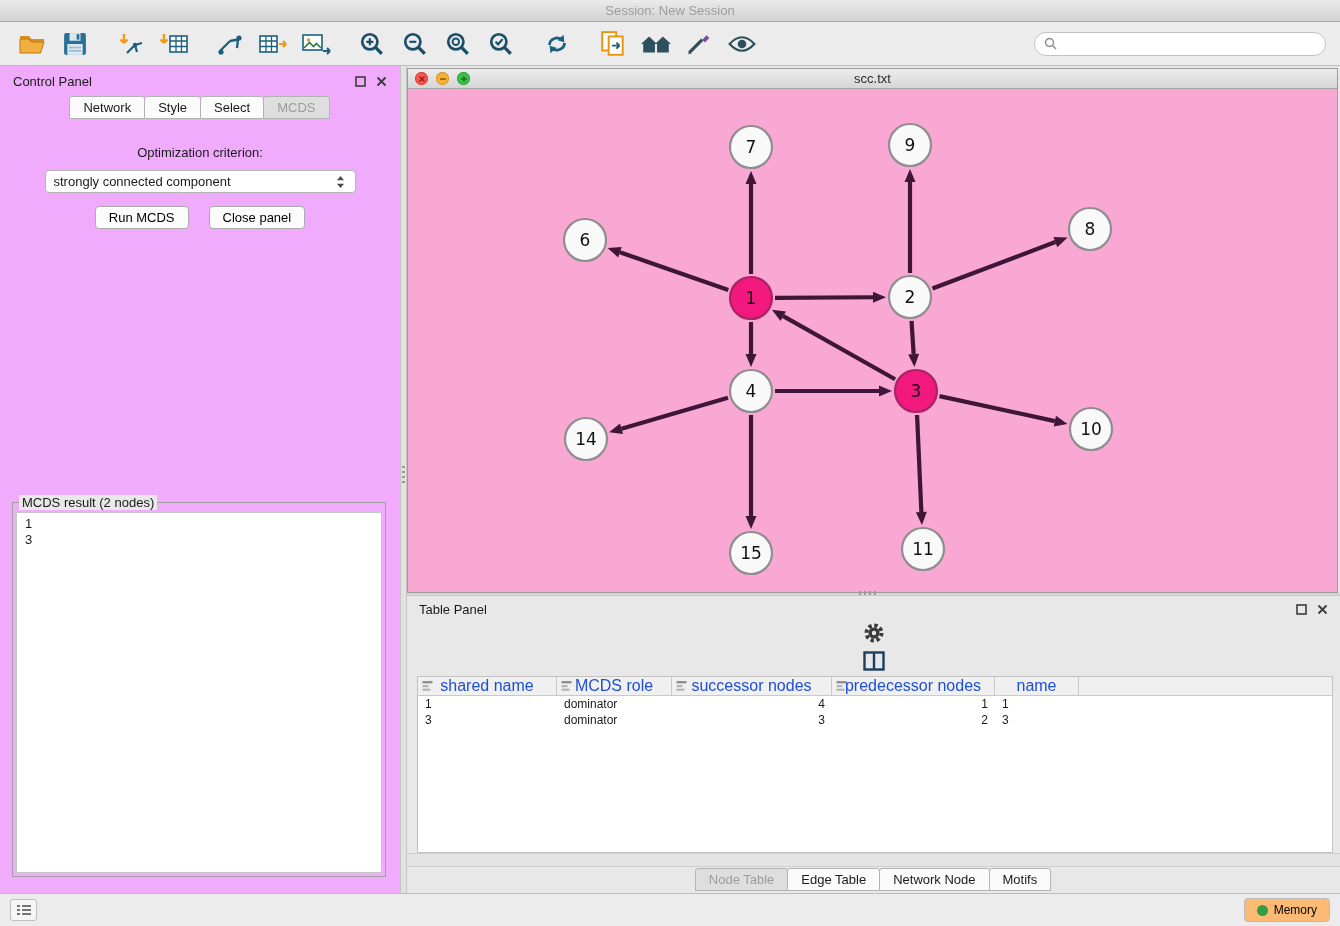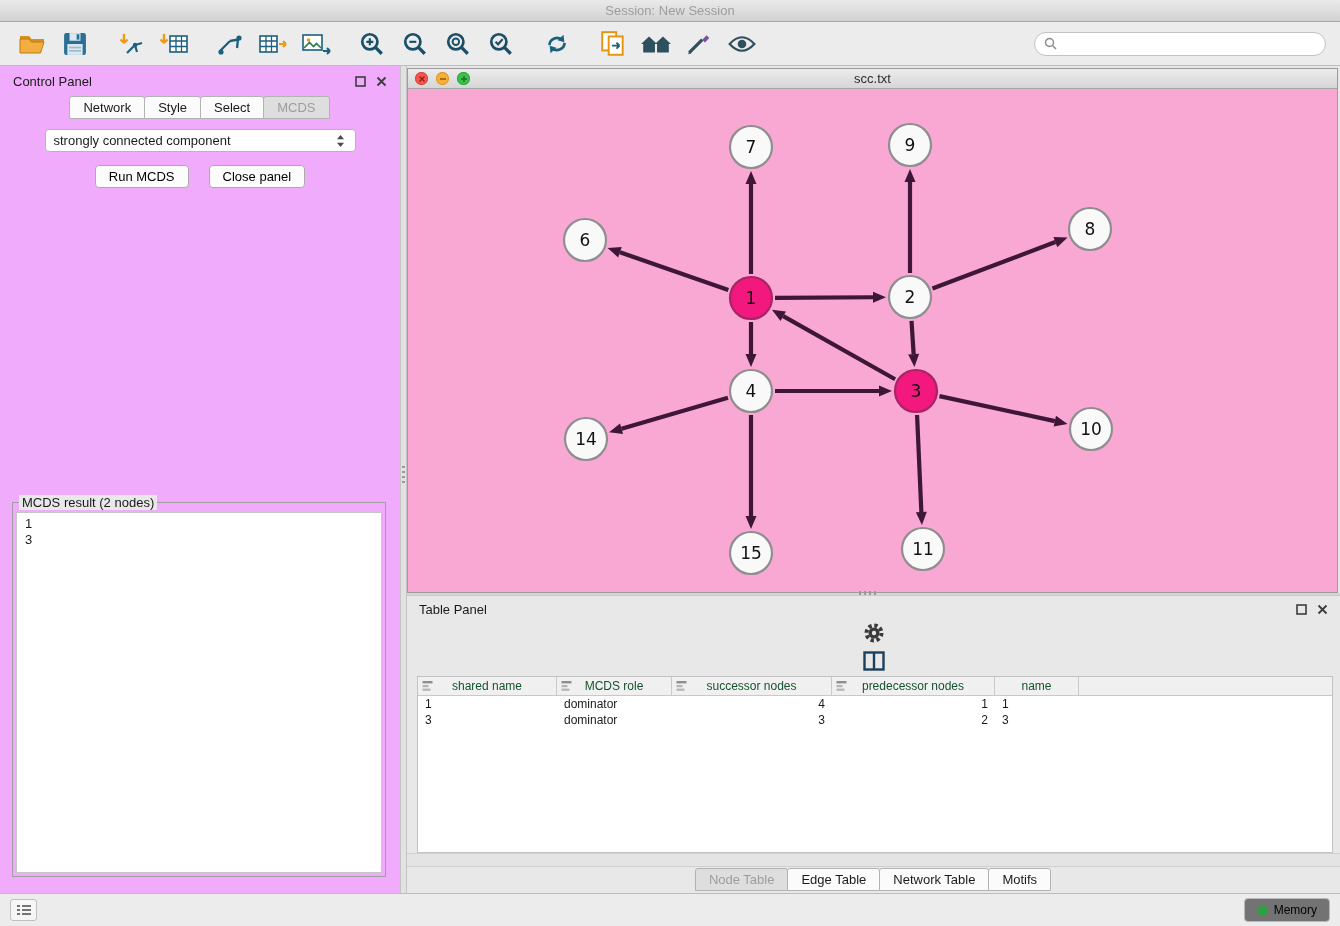--- a/index.html
+++ b/index.html
@@ -73,37 +73,37 @@
   .tp-header { height:26px; display:flex; align-items:center; padding:0 12px; }
   .tp-toolbar { height:46px; display:flex; align-items:center; padding:0 12px; gap:7px;flex-direction:column; }
   .tp-btn { width:34px; height:36px; display:flex; align-items:center; justify-content:center;
             background:none; border:none; }
   .fx-btn { font-family:"DejaVu Serif","Liberation Serif",serif; font-style:italic;
             font-size:18px; color:#b3b3b3; width:auto; padding:0 4px; }
   .tbl { position:absolute; left:10px; top:80px; width:916px; height:177px; background:#fff;
          border:1px solid #c2c2c2; overflow:hidden; }
   .thead { display:flex; height:19px; background:#f0f0f0; border-bottom:1px solid #c9c9c9; }
   .th { position:relative; display:flex; align-items:center; justify-content:center;
-        border-right:1px solid #c9c9c9; font-size:12px; color:#14532d; }
+        border-right:1px solid #c9c9c9; font-size:16px; color:#1d4ed8; }
   .th .hic { position:absolute; left:4px; top:3px; }
   .c0{width:139px} .c1{width:115px} .c2{width:160px} .c3{width:163px} .c4{width:84px}
   .trow { display:flex; height:16px; align-items:center; }
   .td { font-size:12px; padding:0 7px; overflow:hidden; white-space:nowrap; }
   .td.ar { text-align:right; }
   .tbl-strip { position:absolute; left:0; top:257px; width:100%; height:14px; background:#e4e4e4;
                border-top:1px solid #cfcfcf; border-bottom:1px solid #cfcfcf; }
   .tp-tabs { position:absolute; left:0; top:272px; width:100%; display:flex; justify-content:center; }
 
   
   .status-bar { position:absolute; left:0; top:893px; width:100%; height:33px; background:#ececec;
                 border-top:1px solid #bdbdbd; display:flex; align-items:center; padding:0 10px; }
   .sb-btn { width:27px; height:22px; border:1px solid #c0c0c0; border-radius:3px; background:#f6f6f6;
             display:flex; align-items:center; justify-content:center; }
   .memory-btn { margin-left:auto; height:24px; display:flex; align-items:center; gap:6px;
-                background:#737373; border:1px solid #b9b9b9; border-radius:4px; padding:0 12px;
+                background:#fdba74; border:1px solid #b9b9b9; border-radius:4px; padding:0 12px;
                 font-size:12px; font-family:inherit; }
   .memory-dot { width:11px; height:11px; border-radius:50%; background:#2f9e44; }
 </style>
 </head>
 <body>
 
 <div id="app">
 
   <div class="titlebar">
     <span>Session: New Session</span>
@@ -253,20 +253,21 @@
           </svg>
         </button>
       </span>
     </div>
     <div class="tab-row">
       <div class="tab">Network</div>
       <div class="tab">Style</div>
       <div class="tab">Select</div>
       <div class="tab active">MCDS</div>
     </div>
+    <div class="opt-label">Optimization criterion:</div>
     <div class="dropdown">
       <span>strongly connected component</span>
       <span class="dd-arrows">
         <svg width="13" height="16" viewBox="0 0 13 16">
           <path d="M6.5 2L10 6.2H3z" fill="#4a4a4a"></path>
           <path d="M6.5 14L3 9.8h7z" fill="#4a4a4a"></path>
         </svg>
       </span>
     </div>
     <div class="btn-row">
@@ -510,21 +511,21 @@
         <div class="td c3 ar">2</div>
         <div class="td c4">3</div>
       </div>
     </div>
 
     <div class="tbl-strip"></div>
 
     <div class="tp-tabs">
       <div class="tab active">Node Table</div>
       <div class="tab">Edge Table</div>
-      <div class="tab">Network Table</div>
+      <div class="tab">Network Node</div>
       <div class="tab">Motifs</div>
     </div>
   </div>
 
   <div class="status-bar">
     <button class="sb-btn">
       <svg width="16" height="12" viewBox="0 0 16 12">
         <path d="M1 2h3M6 2h9M1 6h3M6 6h9M1 10h3M6 10h9" stroke="#4a4a4a" stroke-width="1.6"></path>
       </svg>
     </button>

